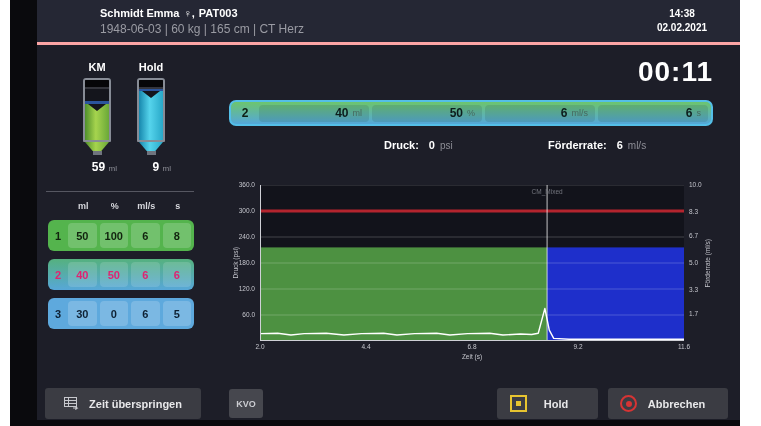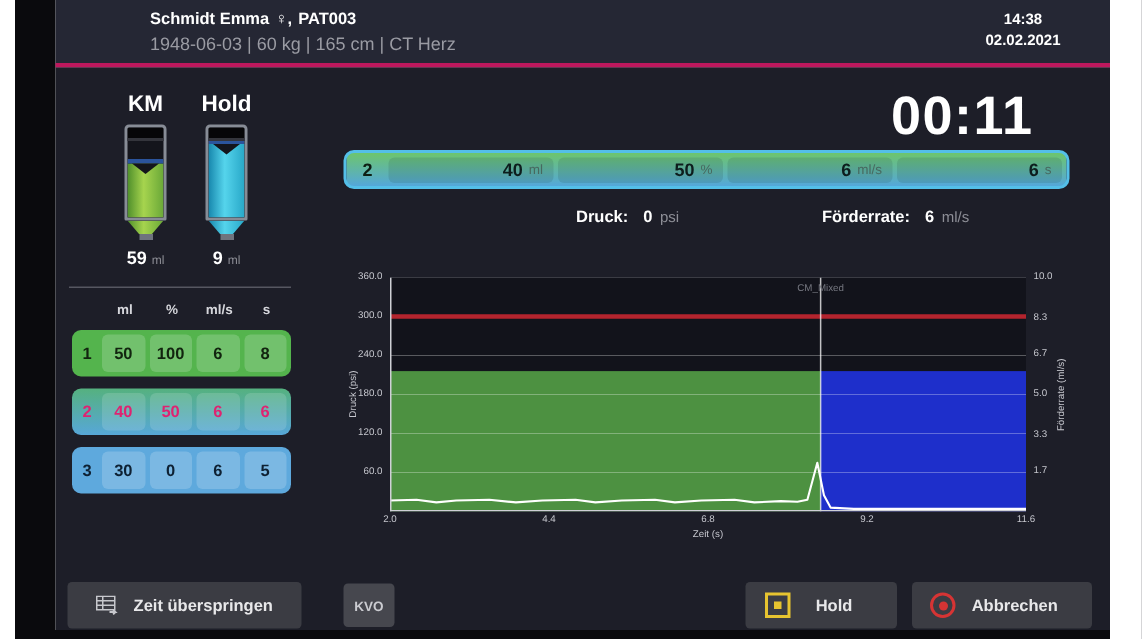--- a/index.html
+++ b/index.html
@@ -1,59 +1,59 @@
 <!DOCTYPE html>
 <html><head>
 <meta charset="utf-8">
 <style>
   html,body{margin:0;padding:0;background:#ffffff;font-family:"Liberation Sans",sans-serif;}
   #app{position:relative;width:761px;height:426px;background:#ffffff;overflow:hidden;}
   .bezel-left{position:absolute;left:10px;top:0;width:27px;height:426px;background:#0a0a0d;}
-  .topbar{position:absolute;left:37px;top:0;width:703px;height:42px;background:#252734;border-bottom:3px solid #be185d;}
+  .topbar{position:absolute;left:37px;top:0;width:703px;height:42px;background:#252734;border-bottom:3px solid #fca5a5;}
   .main{position:absolute;left:37px;top:45px;width:703px;height:375px;background:#1d1e28;}
   .bottom-strip{position:absolute;left:10px;top:420px;width:730px;height:6px;background:#0a0a0d;}
 
   
   .patient-line{position:absolute;left:63px;top:7px;color:#fff;font-size:11px;font-weight:700;display:flex;gap:4px;}
   .patient-details{position:absolute;left:63px;top:22px;color:#9a9ba3;font-size:12px;}
   .clock{position:absolute;left:600px;top:7px;width:90px;text-align:center;color:#fff;font-weight:700;font-size:10px;line-height:14px;}
 
   
   .syringe-block{position:absolute;width:40px;text-align:center;}
-  .syr-label{color:#fff;font-weight:700;font-size:15px;margin-bottom:5px;}
+  .syr-label{color:#fff;font-weight:700;font-size:11px;margin-bottom:5px;}
   .syr-body{position:relative;width:24px;height:60px;margin:0 auto;background:#14151c;border:2px solid #878c96;border-radius:3px 3px 1px 1px;overflow:hidden;}
   .syr-cap{position:absolute;top:0;left:0;right:0;height:7px;background:#060608;border-bottom:2px solid #34353c;}
   .syr-fill{position:absolute;bottom:0;left:0;right:0;border-top:3px solid #2b549c;}
   .syr-fill::before{content:'';position:absolute;top:0;left:50%;transform:translateX(-50%);
     border-left:9px solid transparent;border-right:9px solid transparent;border-top:7px solid #14151c;}
   .fill-km{background:linear-gradient(90deg,#4f8f2b,#a6d44e 45%,#6aa838);}
   .fill-nacl{background:linear-gradient(90deg,#1787ad,#55d4ec 45%,#28a8c8);}
   .syr-taper{width:24px;height:9px;margin:0 auto;clip-path:polygon(0 0,100% 0,68% 100%,32% 100%);}
   .syr-tip{width:9px;height:4px;margin:0 auto;background:#6f747e;}
-  .syr-value{margin-top:5px;color:#fff;font-weight:700;font-size:12px;}
+  .syr-value{margin-top:5px;color:#fff;font-weight:700;font-size:12px;text-align:right;}
   .syr-value .unit{color:#8d8e96;font-weight:400;font-size:8px;}
 
   .divider{position:absolute;left:46px;top:191px;width:148px;height:1px;background:#565761;}
 
   
   .tbl-header{position:absolute;left:48px;top:201px;width:146px;display:flex;gap:3px;padding:0 2px;box-sizing:border-box;}
   .tbl-header .sp{width:16px;}
   .tbl-header .h{flex:1;text-align:center;color:#d6d7dc;font-size:9px;font-weight:700;}
   .ph-row{position:absolute;left:48px;width:146px;height:31px;border-radius:6px;display:flex;align-items:stretch;gap:3px;padding:3px;box-sizing:border-box;}
   .ph-row .num{width:14px;display:flex;align-items:center;justify-content:center;font-weight:700;font-size:11px;}
   .ph-row .cell{flex:1;display:flex;align-items:center;justify-content:center;font-weight:700;font-size:11px;background:rgba(255,255,255,.18);border-radius:4px;}
   .row-green{background:#54b44d;color:#12240f;}
   .row-active{background:linear-gradient(180deg,#55b17f,#57a7d8);color:#df2371;}
   .row-active .cell{background:rgba(255,255,255,.14);}
   .row-blue{background:#5ea9dd;color:#0e2133;}
 
   
   .protocol{position:absolute;left:230px;top:58px;width:188px;height:32px;background:#47484f;border-radius:3px;display:flex;align-items:center;padding-left:9px;gap:9px;box-sizing:border-box;cursor:pointer;}
   .protocol .name{color:#6f7078;font-weight:700;font-size:11px;}
-  .timer{position:absolute;left:570px;top:56px;width:143px;text-align:center;color:#fff;font-weight:700;font-size:36px;letter-spacing:1px;}
+  .timer{position:absolute;left:570px;top:56px;width:143px;text-align:right;color:#fff;font-weight:700;font-size:28px;letter-spacing:1px;}
 
   
   .phase-bar{position:absolute;left:229px;top:100px;width:484px;height:26px;box-sizing:border-box;border:2px solid #54bfe8;border-radius:7px;background:linear-gradient(180deg,#6dc56d,#54a7da);display:flex;align-items:center;gap:3px;padding:0 3px;}
   .phase-bar .pb-num{width:22px;text-align:center;color:#0e1f14;font-weight:700;font-size:12px;}
   .pb-cell{flex:1;height:17px;background:rgba(16,42,42,.12);border-radius:4px;display:flex;align-items:center;justify-content:flex-end;padding-right:7px;gap:4px;}
   .pb-cell .v{color:#0d1d1d;font-weight:700;font-size:12px;}
   .pb-cell .u{color:#47695f;font-size:9px;}
 
   
   .status{position:absolute;left:230px;top:139px;width:483px;height:16px;font-size:11px;}

